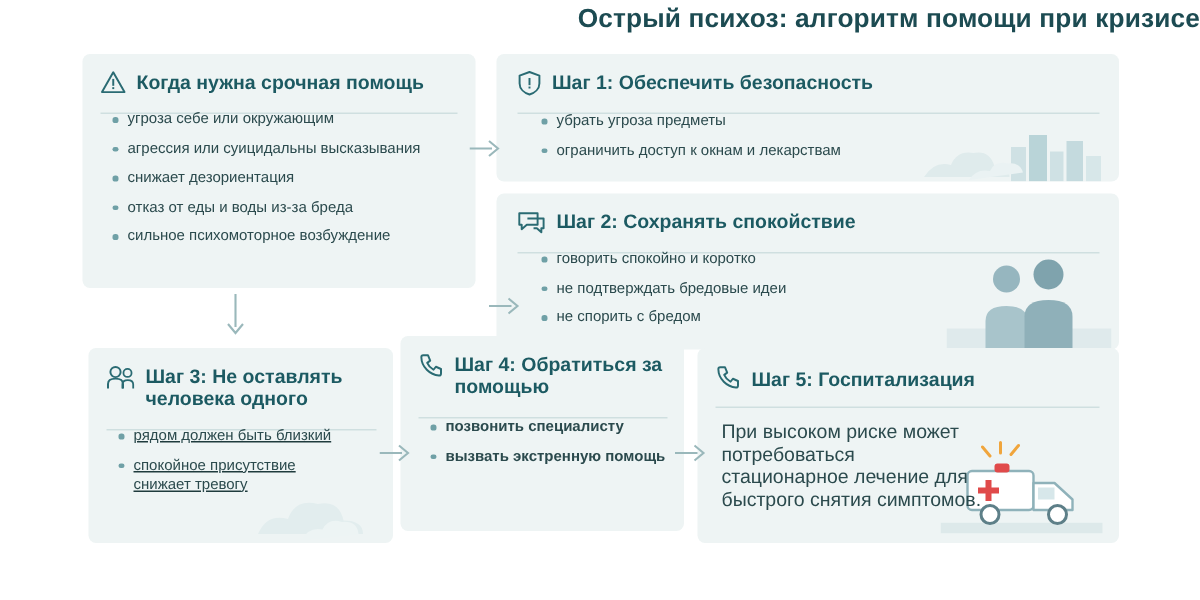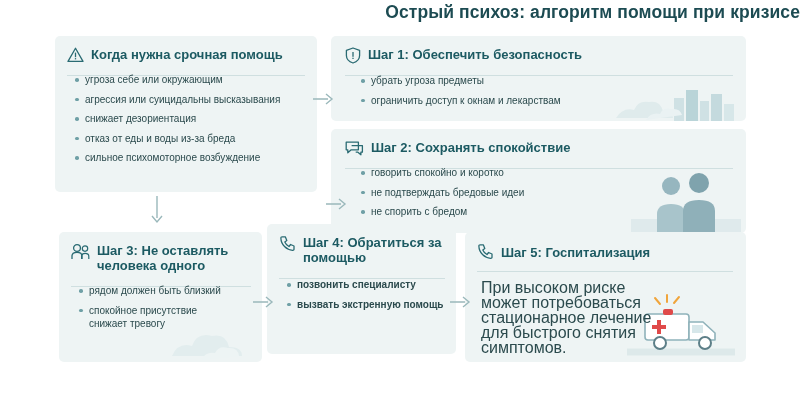--- a/index.html
+++ b/index.html
@@ -72,21 +72,21 @@
     content: "";
     position: absolute;
     left: 2px;
     top: 5px;
     width: 3.5px;
     height: 3.5px;
     border-radius: 50%;
     background: #6fa0a6;
   }
   .para {
-    font-size: 16px;
+    font-size: 13px;
     color: #2b4a4d;
     line-height: 15px;
   }
 
   
   .icon {
     display: inline-block;
     position: relative;
     flex: 0 0 auto;
   }
@@ -206,21 +206,21 @@
     </div>
     <div class="head-underline" style="left:12px; top:54px; width:180px;"></div>
 
     <div class="art" style="left:108px; top:74px; width:95px; height:56px;">
       <svg width="95" height="56" viewBox="0 0 95 56">
         <path d="M5 50 q6 -14 20 -10 q5 -14 20 -10 q14 -3 17 11 q13 0 13 9 z" fill="#e2edee"></path>
         <path d="M34 54 q5 -9 14 -7 q4 -8 13 -5 q10 -1 11 8 z" fill="#edf4f4"></path>
       </svg>
     </div>
 
-    <ul class="bullets" style="margin:11px 0 0 18px; width:150px; position:relative; z-index:2;">
+    <ul class="bullets" style="margin:11px 0 0 18px; width:150px; position:relative; z-index:2;text-decoration:underline;">
       <li>рядом должен быть близкий</li>
       <li>спокойное присутствие снижает тревогу</li>
     </ul>
   </div>
 
   <div class="card" style="left:267px; top:224px; width:189px; height:130px;">
     <div class="card-head" style="margin:11px 0 0 12px; width:170px;">
       <span class="icon phone">
         <svg width="17" height="17" viewBox="0 0 17 17">
           <path d="M3.2 1.8 h3.1 l1.5 3.6 -2 1.5 q1.3 3 4.2 4.6 l1.6 -2 3.4 1.5 v3.2 q0 1.2 -1.4 1.1 C7.6 15 2 9.6 1.9 3.2 q-0.1 -1.4 1.3 -1.4 z" fill="none" stroke="#2a6b73" stroke-width="1.3" stroke-linejoin="round"></path>

